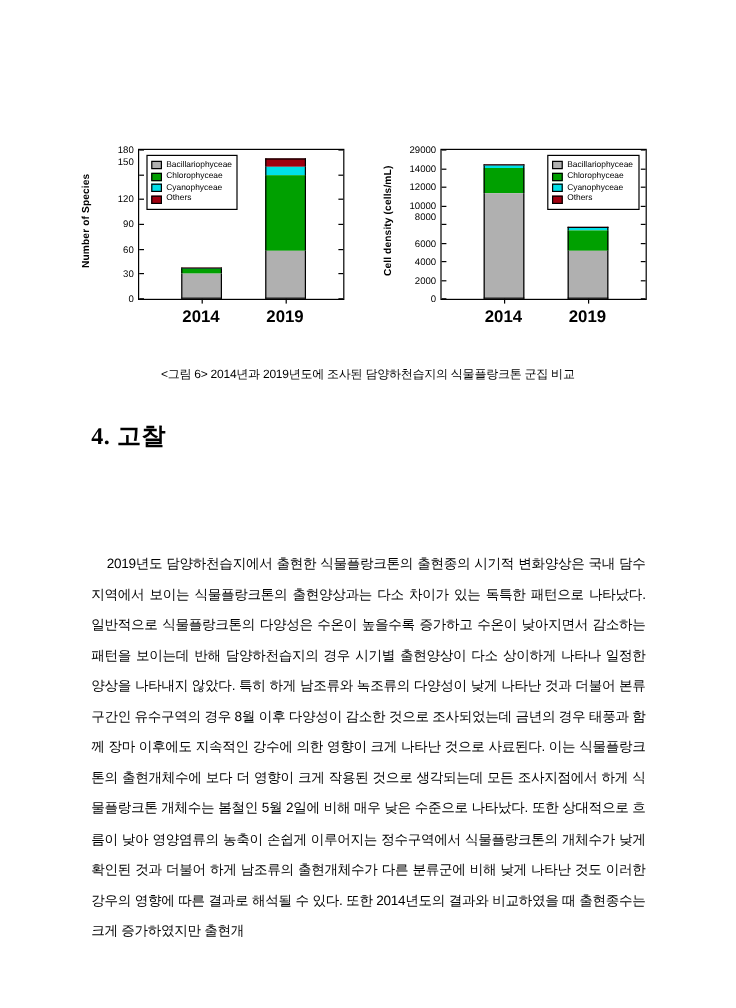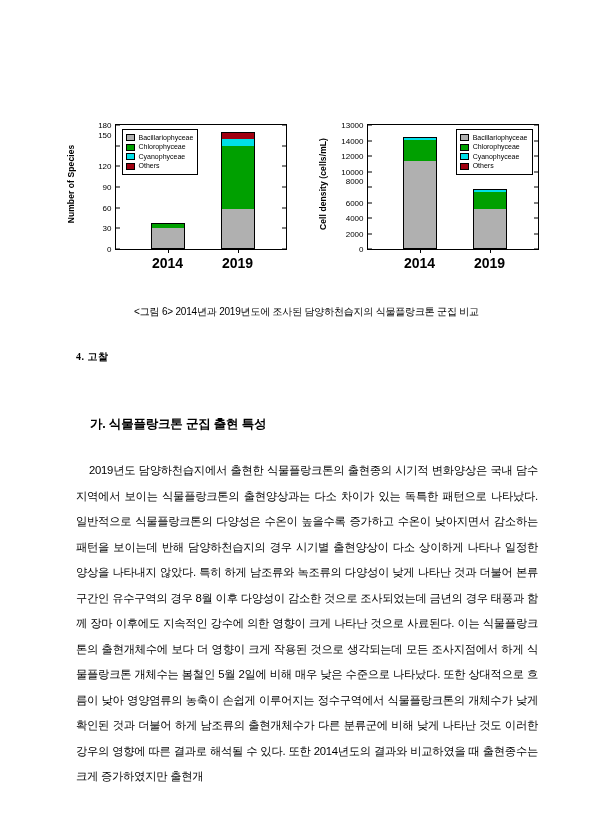--- a/index.html
+++ b/index.html
@@ -160,21 +160,21 @@
     font-size: 10px;
     letter-spacing: -0.2px;
   }
 
   
   .section-title {
     position: absolute;
     left: 76px;
     top: 350px;
     font-family: "Liberation Serif", serif;
-    font-size: 10px;
+    font-size: 20px;
     font-weight: bold;
     letter-spacing: 0.5px;
   }
   .subsection-title {
     position: absolute;
     left: 90px;
     top: 416px;
     font-size: 12.5px;
     font-weight: bold;
     letter-spacing: -0.2px;
@@ -314,21 +314,21 @@
               <div class="ytick-mark inner-right" style="top: 62px;"></div>
               <div class="ytick" style="top: 46.5px;">10000</div>
               <div class="ytick-mark" style="top: 46.5px;"></div>
               <div class="ytick-mark inner-right" style="top: 46.5px;"></div>
               <div class="ytick" style="top: 31px;">12000</div>
               <div class="ytick-mark" style="top: 31px;"></div>
               <div class="ytick-mark inner-right" style="top: 31px;"></div>
               <div class="ytick" style="top: 15.5px;">14000</div>
               <div class="ytick-mark" style="top: 15.5px;"></div>
               <div class="ytick-mark inner-right" style="top: 15.5px;"></div>
-              <div class="ytick" style="top: 0px;">13000</div>
+              <div class="ytick" style="top: 0px;">29000</div>
               <div class="ytick-mark" style="top: 0px;"></div>
               <div class="ytick-mark inner-right" style="top: 0px;"></div>
               <div class="bar" style="left: 52px;">
                 <div class="seg" style="height: 0.775px; background: rgb(160, 0, 16);"></div>
                 <div class="seg" style="height: 1.55px; background: rgb(0, 224, 232);"></div>
                 <div class="seg" style="height: 21.7px; background: rgb(0, 160, 0);"></div>
                 <div class="seg" style="height: 87.575px; background: rgb(176, 176, 176);"></div>
               </div>
               <div class="xtick-label" style="left: 52px;">2014</div>
               <div class="xtick-mark" style="left: 52px;"></div>
@@ -343,16 +343,15 @@
             </div>
         </div>
       </div>
 
     </div>
 
     <div class="figure-caption">&lt;그림 6&gt; 2014년과 2019년도에 조사된 담양하천습지의 식물플랑크톤 군집 비교</div>
   </div>
 
   <div class="section-title">4. 고찰</div>
-  <div class="subsection-title">가. 식물플랑크톤 군집 출현 특성</div>
   <div class="body-text">2019년도 담양하천습지에서 출현한 식물플랑크톤의 출현종의 시기적 변화양상은 국내 담수지역에서 보이는 식물플랑크톤의 출현양상과는 다소 차이가 있는 독특한 패턴으로 나타났다. 일반적으로 식물플랑크톤의 다양성은 수온이 높을수록 증가하고 수온이 낮아지면서 감소하는 패턴을 보이는데 반해 담양하천습지의 경우 시기별 출현양상이 다소 상이하게 나타나 일정한 양상을 나타내지 않았다. 특히 하게 남조류와 녹조류의 다양성이 낮게 나타난 것과 더불어 본류구간인 유수구역의 경우 8월 이후 다양성이 감소한 것으로 조사되었는데 금년의 경우 태풍과 함께 장마 이후에도 지속적인 강수에 의한 영향이 크게 나타난 것으로 사료된다. 이는 식물플랑크톤의 출현개체수에 보다 더 영향이 크게 작용된 것으로 생각되는데 모든 조사지점에서 하게 식물플랑크톤 개체수는 봄철인 5월 2일에 비해 매우 낮은 수준으로 나타났다. 또한 상대적으로 흐름이 낮아 영양염류의 농축이 손쉽게 이루어지는 정수구역에서 식물플랑크톤의 개체수가 낮게 확인된 것과 더불어 하게 남조류의 출현개체수가 다른 분류군에 비해 낮게 나타난 것도 이러한 강우의 영향에 따른 결과로 해석될 수 있다. 또한 2014년도의 결과와 비교하였을 때 출현종수는 크게 증가하였지만 출현개</div>
 
 </div>
 
 </body></html>

